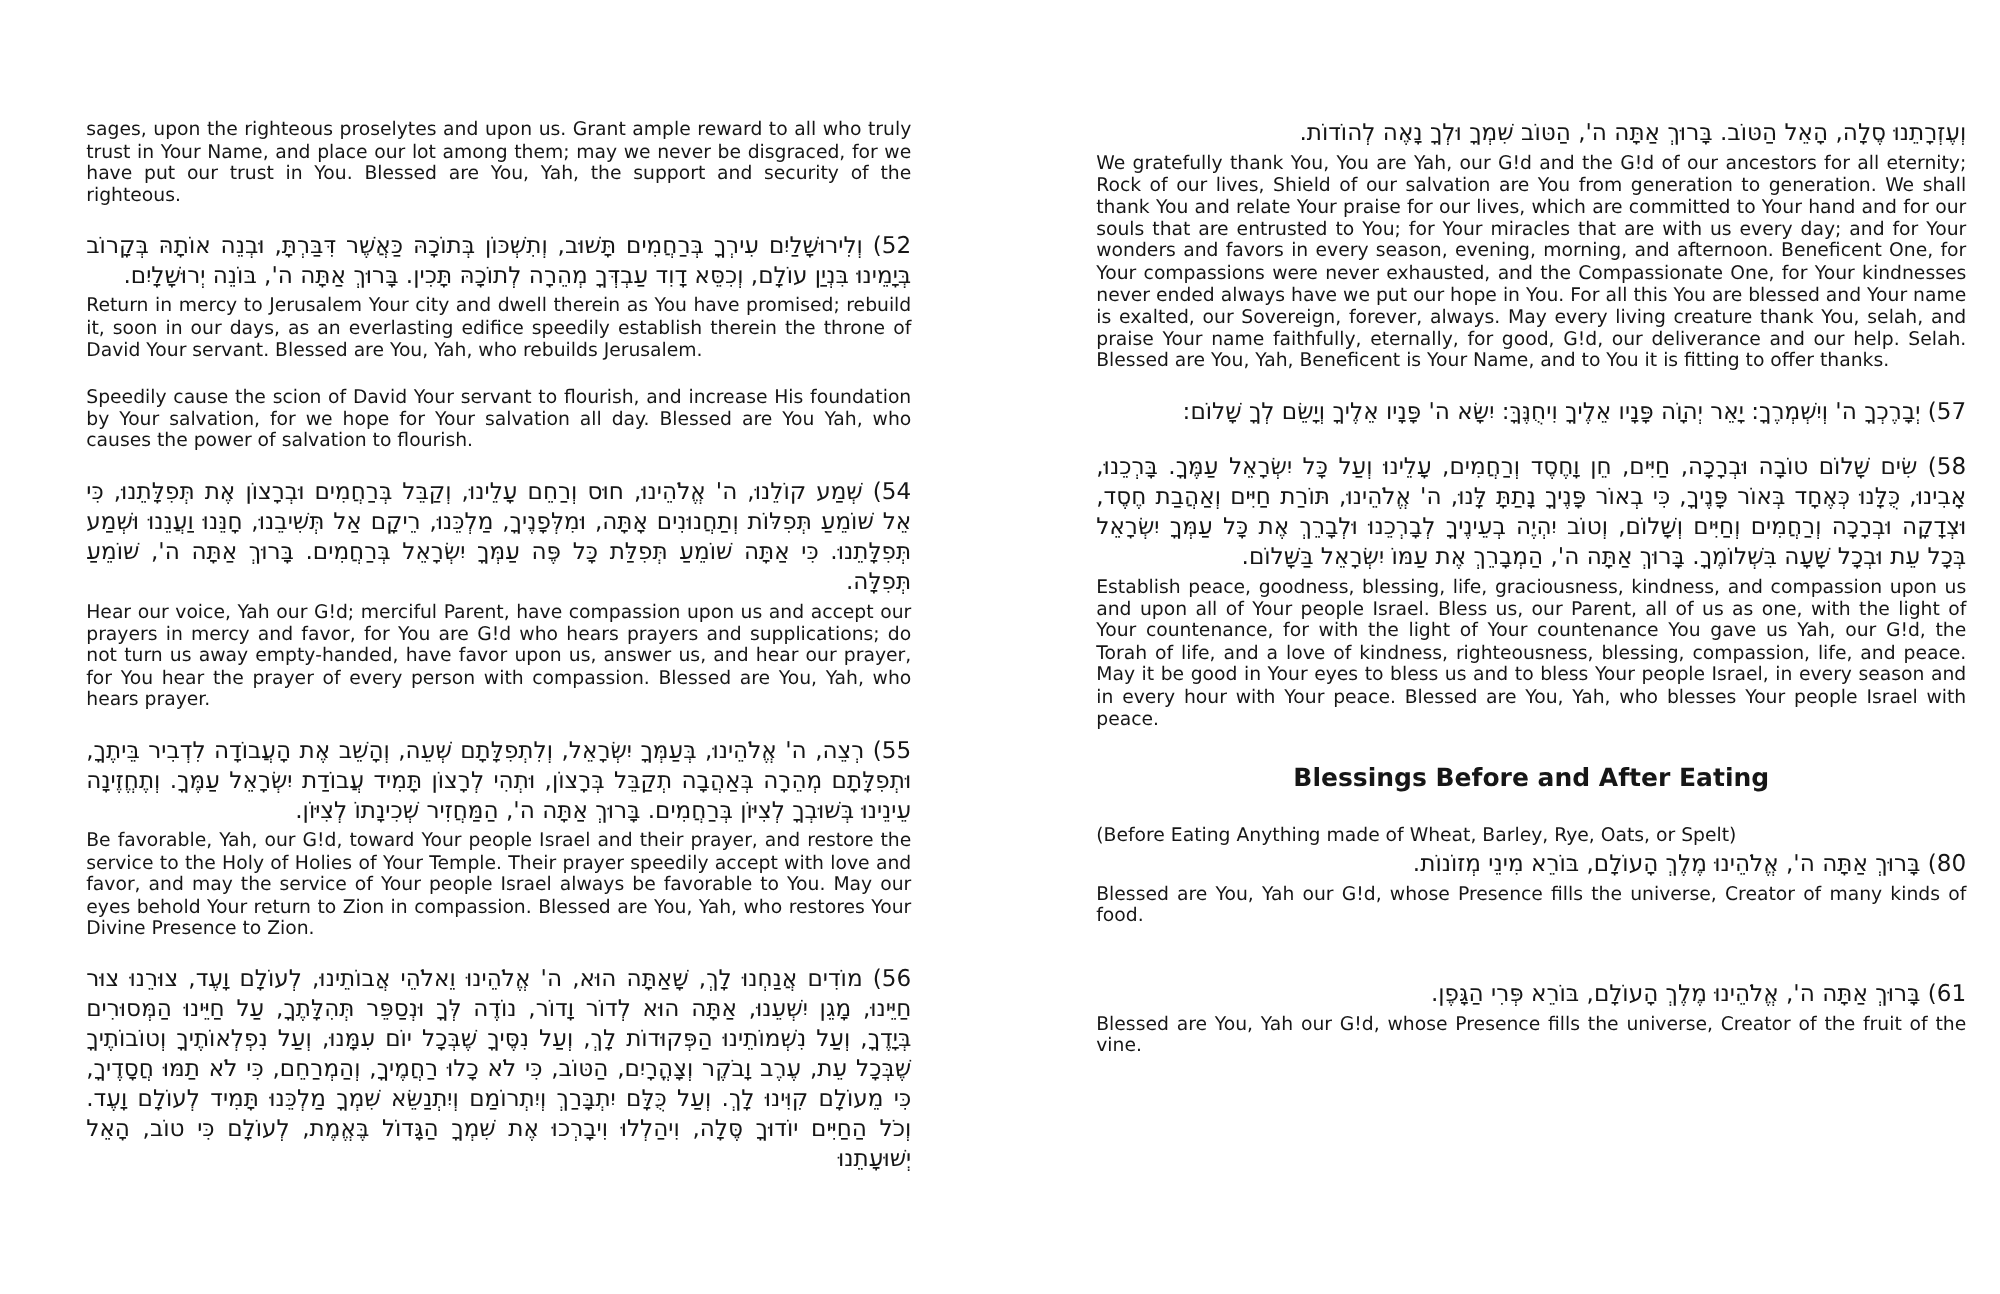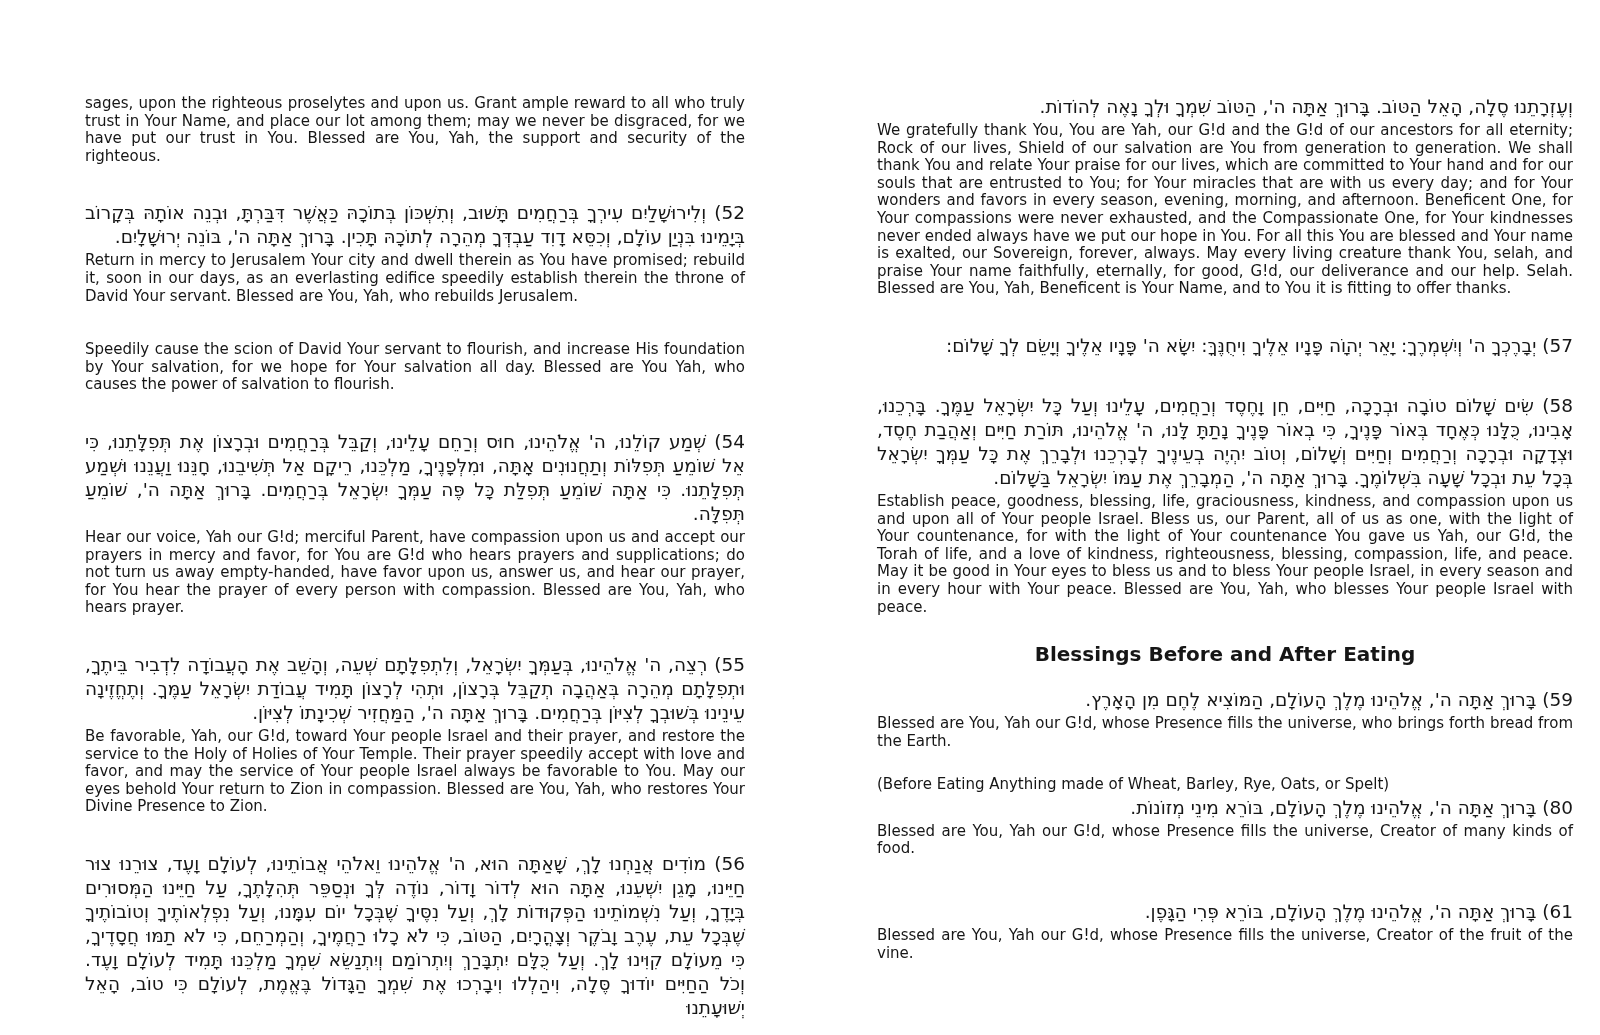--- a/index.html
+++ b/index.html
@@ -3,32 +3,32 @@
 <meta charset="utf-8">
 <style>
   html,body{margin:0;padding:0;}
   body{
     width:1600px;height:1035px;
     background:#ffffff;color:#161616;
     font-family:"DejaVu Sans",sans-serif;
     overflow:hidden;position:relative;
   }
   .page{position:absolute;top:95px;}
-  #left-page{left:85px;width:660px;}
+  #left-page{left:69px;width:660px;}
   #right-page{left:877px;width:696px;}
   .en{
     font-size:15px;line-height:17.6px;
     text-align:justify;margin:0;
   }
   .he{
     direction:rtl;
     font-size:18.5px;line-height:24px;
     text-align:justify;margin:0 0 3px 0;
   }
-  .sec{margin-top:36px;}
+  .sec{margin-top:20px;}
   .heading{
     font-size:20px;font-weight:bold;text-align:center;
     margin:26px 0 22px 0;
   }
   .note{
     font-size:15px;line-height:17.6px;
     text-align:left;margin:0 0 2px 0;
   }
 </style>
 </head>
@@ -74,24 +74,20 @@
     <p class="he" lang="he" dir="rtl">57) יְבָרֶכְךָ ה' וְיִשְׁמְרֶךָ: יָאֵר יְהוָֹה פָּנָיו אֵלֶיךָ וִיחֻנֶּךָּ:  יִשָּׂא ה' פָּנָיו אֵלֶיךָ וְיָשֵׂם לְךָ שָׁלוֹם:</p>
   </div>
 
   <div class="sec">
     <p class="he" lang="he" dir="rtl">58) שִׂים שָׁלוֹם טוֹבָה וּבְרָכָה, חַיִּים, חֵן וָחֶסֶד וְרַחֲמִים, עָלֵינוּ וְעַל כָּל יִשְׂרָאֵל עַמֶּךָ. בָּרְכֵנוּ, אָבִינוּ, כֻּלָּנוּ כְּאֶחָד בְּאוֹר פָּנֶיךָ, כִּי בְאוֹר פָּנֶיךָ נָתַתָּ לָּנוּ, ה' אֱלֹהֵינוּ, תּוֹרַת חַיִּים וְאַהֲבַת חֶסֶד, וּצְדָקָה וּבְרָכָה וְרַחֲמִים וְחַיִּים וְשָׁלוֹם, וְטוֹב יִהְיֶה בְעֵינֶיךָ לְבָרְכֵנוּ וּלְבָרֵךְ אֶת כָּל עַמְּךָ יִשְׂרָאֵל בְּכָל עֵת וּבְכָל שָׁעָה בִּשְׁלוֹמֶךָ. בָּרוּךְ אַתָּה ה', הַמְבָרֵךְ אֶת עַמּוֹ יִשְׂרָאֵל בַּשָּׁלוֹם.</p>
     <p class="en">Establish peace, goodness, blessing, life, graciousness, kindness, and compassion upon us and upon all of Your people Israel. Bless us, our Parent, all of us as one, with the light of Your countenance, for with the light of Your countenance You gave us Yah, our G!d, the Torah of life, and a love of kindness, righteousness, blessing, compassion, life, and peace. May it be good in Your eyes to bless us and to bless Your people Israel, in every season and in every hour with Your peace. Blessed are You, Yah, who blesses Your people Israel with peace.</p>
   </div>
 
   <h3 class="heading">Blessings Before and After Eating</h3>
 
-  <div class="sec" style="margin-top:0">
-    <p class="he" lang="he" dir="rtl">59) בָּרוּךְ אַתָּה ה', אֱלֹהֵינוּ מֶלֶךְ הָעוֹלָם, הַמּוֹצִיא לֶחֶם מִן הָאָרֶץ.</p>
-    <p class="en">Blessed are You, Yah our G!d, whose Presence fills the universe, who brings forth bread from the Earth.</p>
-  </div>
 
   <div class="sec" style="margin-top:26px">
     <p class="note">(Before Eating Anything made of Wheat, Barley, Rye, Oats, or Spelt)</p>
     <p class="he" lang="he" dir="rtl">80) בָּרוּךְ אַתָּה ה', אֱלֹהֵינוּ מֶלֶךְ הָעוֹלָם, בּוֹרֵא מִינֵי מְזוֹנוֹת.</p>
     <p class="en">Blessed are You, Yah our G!d, whose Presence fills the universe, Creator of many kinds of food.</p>
   </div>
 
   <div class="sec" style="margin-top:42px">
     <p class="he" lang="he" dir="rtl">61) בָּרוּךְ אַתָּה ה', אֱלֹהֵינוּ מֶלֶךְ הָעוֹלָם, בּוֹרֵא פְּרִי הַגָּפֶן.</p>
     <p class="en">Blessed are You, Yah our G!d, whose Presence fills the universe, Creator of the fruit of the vine.</p>

